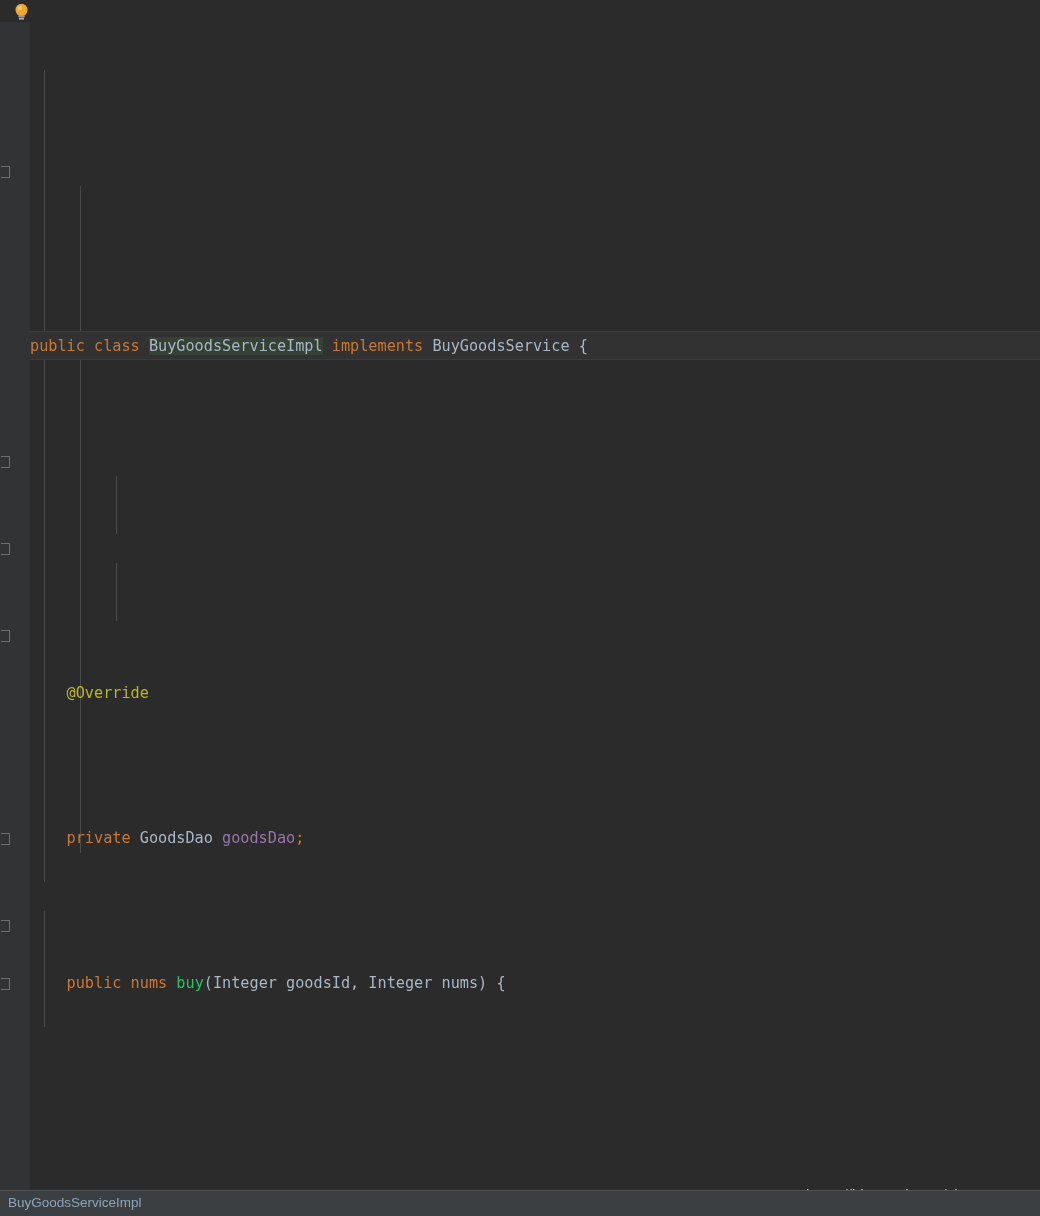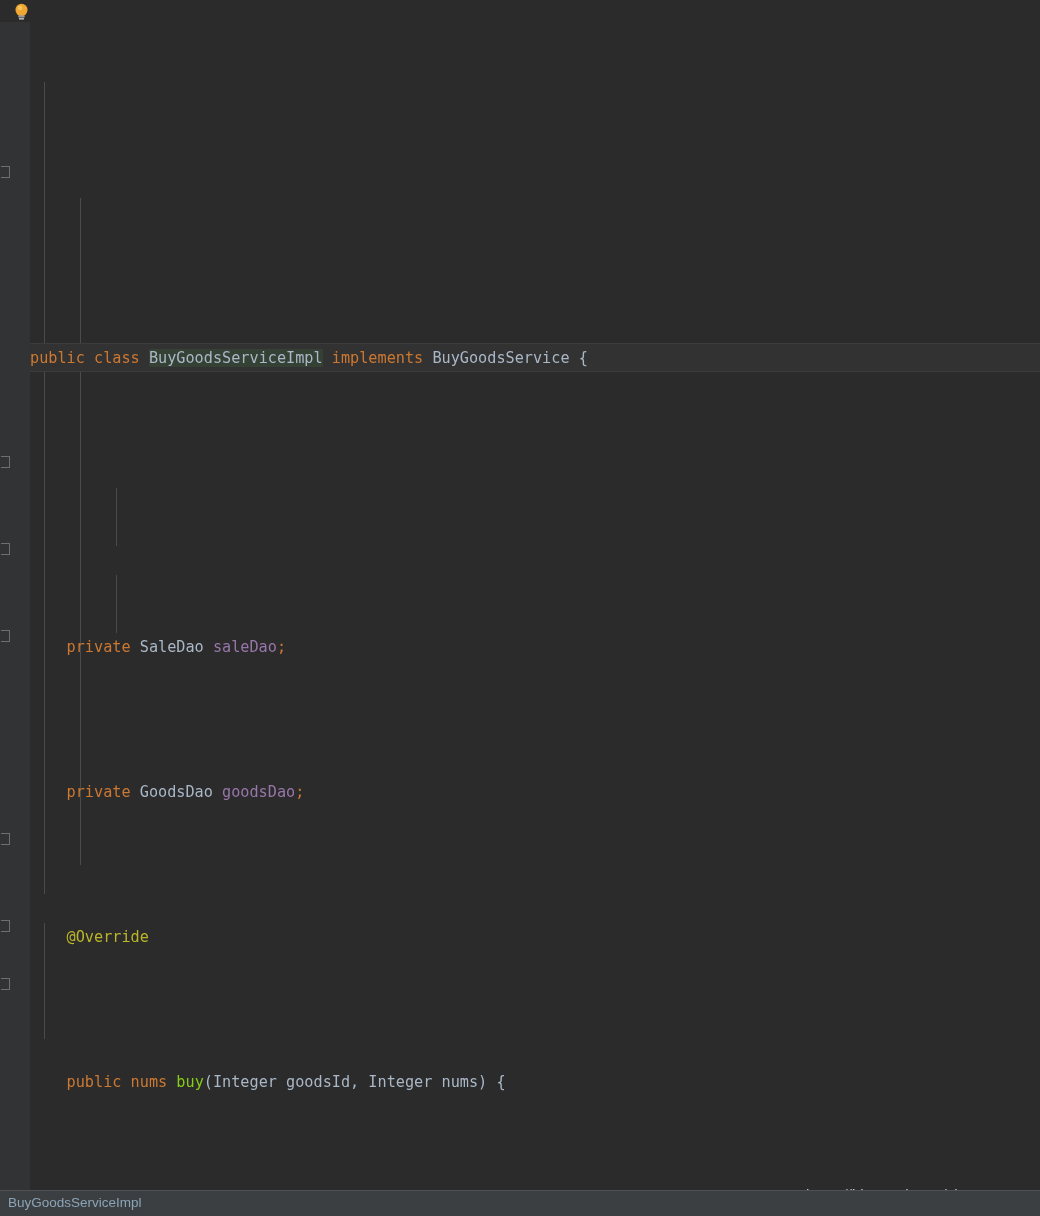--- a/index.html
+++ b/index.html
@@ -26,21 +26,21 @@
     background: #313335;
   }
   .fold {
     position: absolute; left: 1px; width: 9px; height: 12px;
     border: 1px solid #6e6e6e; border-left: none;
     background: transparent;
   }
 
   
   .editor {
-    position: absolute; left: 30px; top: 24px;
+    position: absolute; left: 30px; top: 12px;
     width: 1010px; height: 1168px;
     background: #2b2b2b;
     font-size: 15.2px;
     line-height: 29px;
     white-space: pre;
     color: #a9b7c6;
   }
   .line { position: relative; height: 29px; padding-left: 0; }
   .line.current {
     background: #323232;
@@ -50,21 +50,21 @@
   .indent-guide {
     position: absolute; top: 0; width: 1px; height: 100%;
     background: #4b4b4b;
   }
 
   
   .kw     { color: #cc7832; }           
   .kw2    { color: #cc7832; }           
   .ident  { color: #a9b7c6; }           
   .field  { color: #9876aa; }  
-  .method { color: #84cc16; }           
+  .method { color: #22c55e; }           
   .anno   { color: #bbb529; }           
   .sem    { color: #cc7832; }    
   .caret-hl { background: #344134; }    
 
   
   .statusbar {
     position: absolute; left: 0; top: 1190px; width: 1040px; height: 26px;
     background: #3c3f41; border-top: 1px solid #4e5254;
     overflow: hidden;
   }
@@ -117,27 +117,26 @@
     <div class="indent-guide" style="left:86px;  top:464px; height:58px;"></div>
     <div class="indent-guide" style="left:86px;  top:551px; height:58px;"></div>
 
     
     <div class="line current"><span class="kw">public</span><span class="ident"> </span><span class="kw">class</span><span class="ident"> </span><span class="caret-hl ident">BuyGoodsServiceImpl</span><span class="ident"> </span><span class="kw2">implements</span><span class="ident"> </span><span class="ident">BuyGoodsService</span><span class="ident"> {</span></div>
 
     
     <div class="line"></div>
 
     
-    <div class="line"><span class="ident">    </span><span class="kw">private</span><span class="ident"> SaleDao </span><span class="field">saleDao</span><span class="sem">;</span></div>
+
+    
+    <div class="line"><span class="ident">    </span><span class="anno">@Override</span></div>
 
     
     <div class="line"><span class="ident">    </span><span class="kw">private</span><span class="ident"> GoodsDao </span><span class="field">goodsDao</span><span class="sem">;</span></div>
-
-    
-    <div class="line"><span class="ident">    </span><span class="anno">@Override</span></div>
 
     
     <div class="line"><span class="ident">    </span><span class="kw">public</span><span class="ident"> </span><span class="kw">nums</span><span class="ident"> </span><span class="method">buy</span><span class="ident">(Integer goodsId, Integer nums) {</span></div>
 
     
     <div class="line"></div>
 
     
     
 

